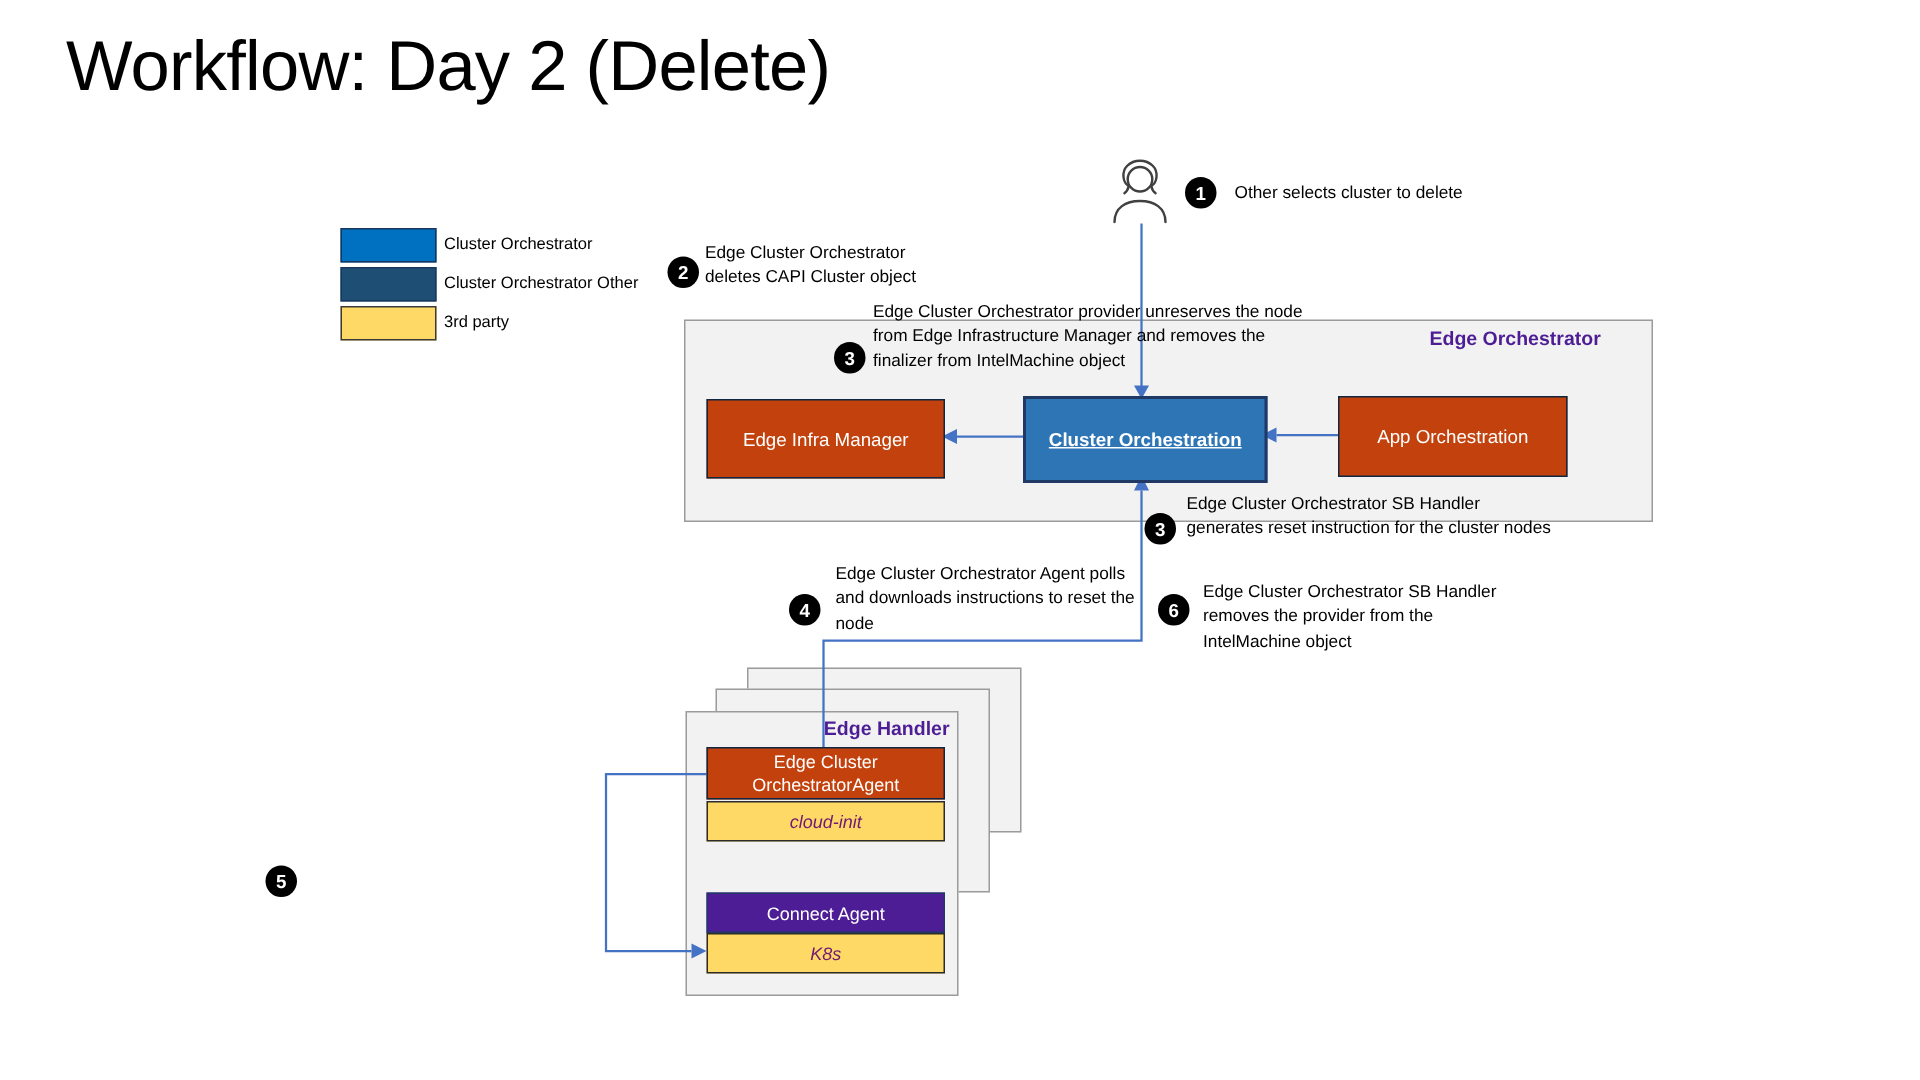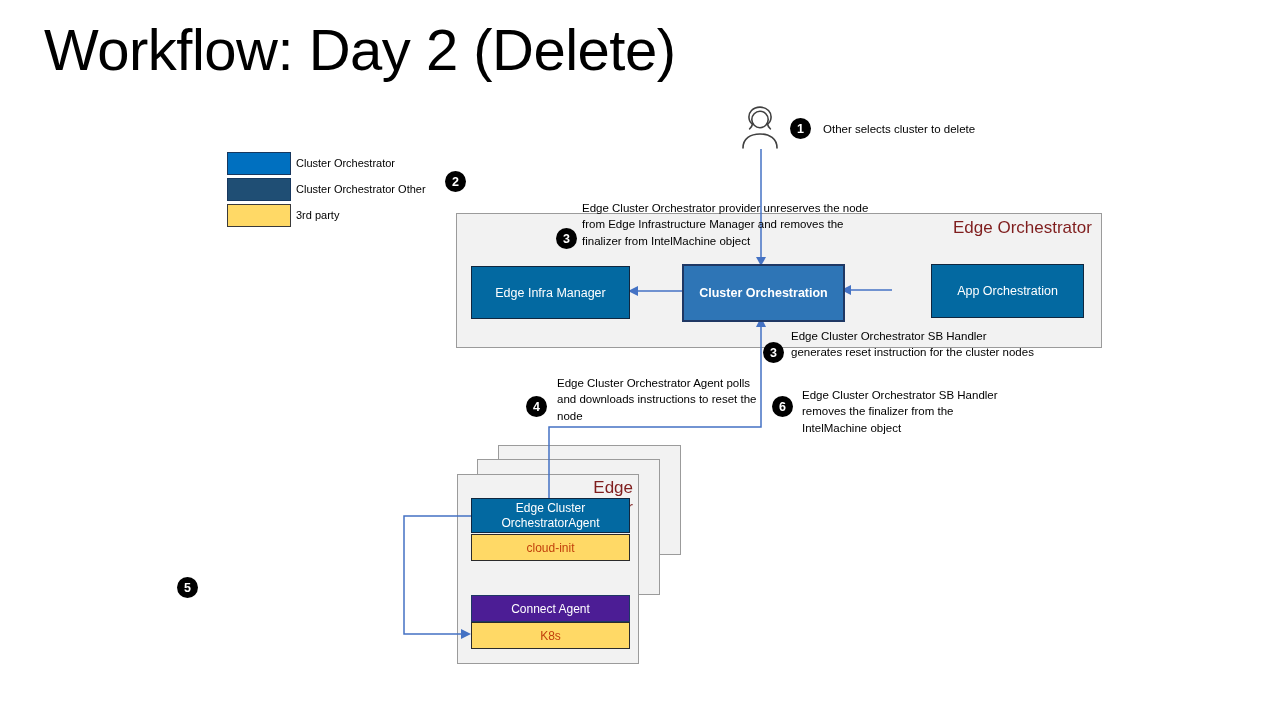--- a/index.html
+++ b/index.html
@@ -3,40 +3,40 @@
 <meta charset="utf-8">
 <style>
   html,body{margin:0;padding:0;background:#ffffff;}
   .canvas{position:relative;width:1280px;height:720px;background:#ffffff;overflow:hidden;
           font-family:"Liberation Sans","DejaVu Sans",sans-serif;color:#000;}
   .abs{position:absolute;}
 
   
   .z1{z-index:1;} .z2{z-index:2;} .z3{z-index:3;}
 
-  .title{left:44px;top:16px;font-size:58px;font-weight:400;letter-spacing:-0.5px;color:#000;}
+  .title{left:44px;top:16px;font-size:47px;font-weight:400;letter-spacing:-0.5px;color:#000;}
 
   
   .swatch{width:62px;height:21px;border:1px solid #17375E;}
   .swatch.yellow{border-color:#3a3a3a;}
   .legend-label{font-size:11px;line-height:13px;}
 
   
   .graybox{background:#F2F2F2;border:1px solid #9b9b9b;}
 
   
   .node{display:flex;align-items:center;justify-content:center;text-align:center;
         font-size:12.5px;color:#fff;}
-  .darkblue{background:#0369a1;border:1.5px solid #10273F;}
+  .darkblue{background:#c2410c;border:1.5px solid #10273F;}
   .medblue{background:#2E75B6;border:2px solid #1F3864;}
   .medblue-thin{background:#4c1d95;border:1.5px solid #1F3864;}
-  .yellow{background:#FFD966;border:1.5px solid #2b2b2b;color:#c2410c;}
-  .bold{font-weight:bold;}
+  .yellow{background:#FFD966;border:1.5px solid #2b2b2b;color:#701a75;font-style:italic;}
+  .bold{font-weight:bold;text-decoration:underline;}
 
-  .container-label{font-size:17px;font-weight:normal;color:#7f1d1d;}
+  .container-label{font-size:13px;font-weight:bold;color:#4c1d95;}
 
   
   .badge{width:21px;height:21px;border-radius:50%;background:#000;color:#fff;
          font-size:12.5px;font-weight:bold;display:flex;align-items:center;justify-content:center;}
   .note{font-size:11.5px;line-height:16.4px;color:#000;}
 
   svg.connectors{left:0;top:0;pointer-events:none;}
 </style>
 </head>
 <body>
@@ -89,41 +89,42 @@
         <path d="M30.5,19 C31,21.5 32.2,23 33.4,23.8"></path>
         <path d="M6,43 C6,33.5 13.5,29 23,29 C32.5,29 40,33.5 40,43"></path>
       </g>
     </svg>
   </div>
 
   <div class="abs z3 container-label" style="left:953px;top:218px;">Edge Orchestrator</div>
 
   <div class="abs z3 node darkblue" style="left:471px;top:266px;width:157px;height:51px;">Edge Infra Manager</div>
   <div class="abs z3 node medblue bold" style="left:682px;top:264px;width:159px;height:54px;">Cluster Orchestration</div>
-  <div class="abs z3 node darkblue" style="left:892px;top:264px;width:151px;height:52px;margin-left:39px;">App Orchestration</div>
+  <div class="abs z3 node darkblue" style="left:892px;top:264px;width:151px;height:52px;">App Orchestration</div>
 
   <div class="abs z3 container-label" style="left:545px;top:478px;width:88px;text-align:right;">Edge Handler</div>
 
   <div class="abs z3 node darkblue" style="left:471px;top:498px;width:157px;height:33px;font-size:12px;line-height:15px;">Edge Cluster OrchestratorAgent</div>
   <div class="abs z3 node yellow" style="left:471px;top:534px;width:157px;height:25px;font-size:12px;">cloud-init</div>
   <div class="abs z3 node medblue-thin" style="left:471px;top:595px;width:157px;height:25px;font-size:12px;">Connect Agent</div>
   <div class="abs z3 node yellow" style="left:471px;top:622px;width:157px;height:25px;font-size:12px;">K8s</div>
 
   <div class="abs z3 badge" style="left:790px;top:118px;">1</div>
   <div class="abs z3 note" style="left:823px;top:121px;width:300px;">Other selects cluster to delete</div>
 
   <div class="abs z3 badge" style="left:445px;top:171px;">2</div>
+  <div class="abs z3 note" style="left:470px;top:161px;width:170px;">Edge Cluster Orchestrator deletes CAPI Cluster object</div>
 
   <div class="abs z3 badge" style="left:556px;top:228px;">3</div>
   <div class="abs z3 note" style="left:582px;top:200px;width:288px;">Edge Cluster Orchestrator provider unreserves the node from Edge Infrastructure Manager and removes the finalizer from IntelMachine object</div>
 
   <div class="abs z3 badge" style="left:763px;top:342px;">3</div>
   <div class="abs z3 note" style="left:791px;top:328px;width:248px;">Edge Cluster Orchestrator SB Handler generates reset instruction for the cluster nodes</div>
 
   <div class="abs z3 badge" style="left:526px;top:396px;">4</div>
   <div class="abs z3 note" style="left:557px;top:375px;width:212px;">Edge Cluster Orchestrator Agent polls and downloads instructions to reset the node</div>
 
   <div class="abs z3 badge" style="left:772px;top:396px;">6</div>
-  <div class="abs z3 note" style="left:802px;top:387px;width:210px;">Edge Cluster Orchestrator SB Handler removes the finalizer from the IntelMachine object</div>
+  <div class="abs z3 note" style="left:802px;top:387px;width:210px;">Edge Cluster Orchestrator SB Handler removes the provider from the IntelMachine object</div>
 
   <div class="abs z3 badge" style="left:177px;top:577px;">5</div>
 
 </div>
 
 </body></html>

